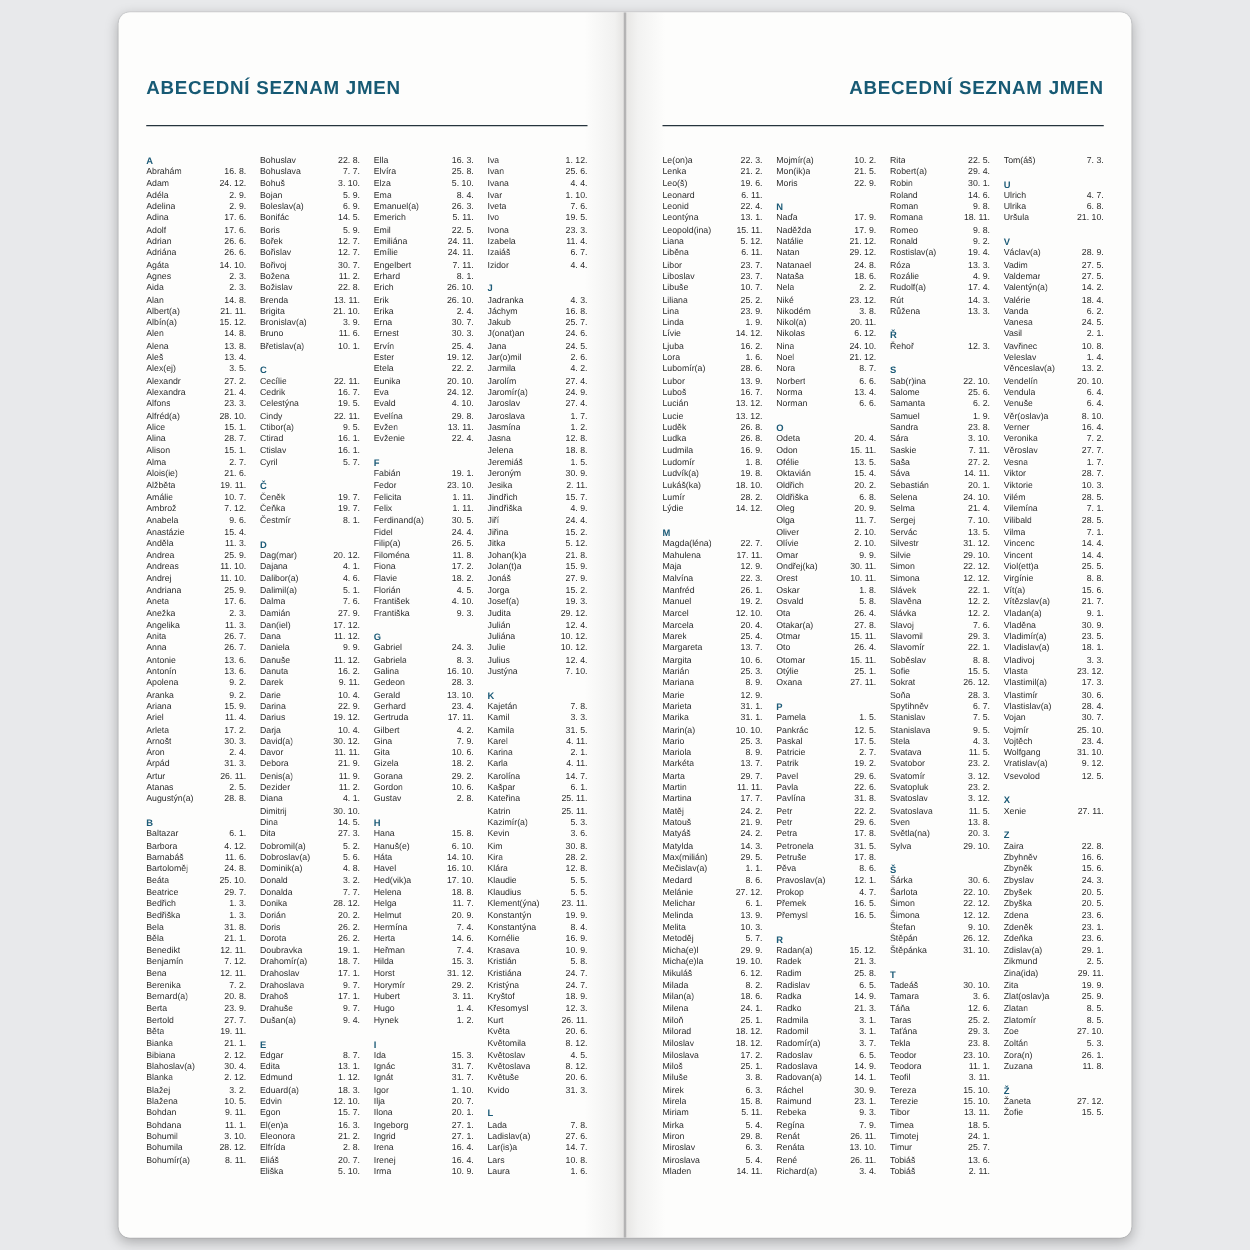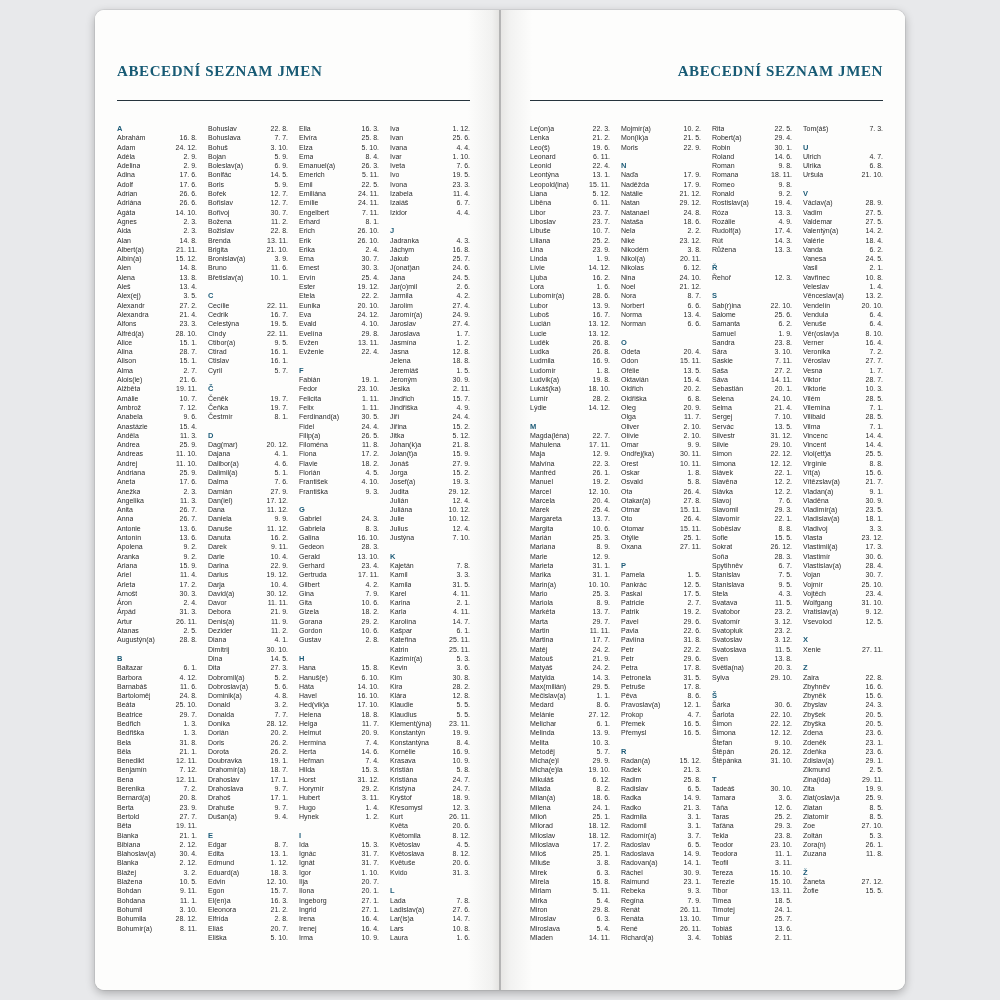--- a/index.html
+++ b/index.html
@@ -19,21 +19,21 @@
   .page-left{border-radius:9px 0 0 9px;
     background:linear-gradient(to right,#fdfdfc 0%,#fdfdfc 92%,#f1f1f0 98%,#e3e2e0 100%);}
   .page-right{border-radius:0 9px 9px 0;
     background:linear-gradient(to right,#e6e5e3 0%,#f2f2f1 2.5%,#fdfdfc 8%,#fdfdfc 100%);}
   .spine{position:absolute;left:404px;top:0;width:2px;height:100%;background:rgba(90,90,95,.35);}
   .inner{position:absolute;top:0;height:100%;}
   .page-left .inner{left:22px;width:353px;}
   .page-right .inner{left:30px;width:353px;}
   h1.ttl{
     margin:52px 0 0 0;font-size:15px;line-height:18px;font-weight:bold;
-    letter-spacing:.6px;color:#175a74;font-family:Liberation Serif, serif;
+    letter-spacing:.6px;color:#175a74;
   }
   .page-right h1.ttl{text-align:right;}
   .rule{margin-top:20px;height:0;border-top:1.6px solid #26343d;}
   .cols{margin-top:23px;display:flex;gap:11px;}
   .col{width:80px;flex:0 0 80px;}
   .sec{
     height:9.3px;line-height:9.4px;font-size:7.5px;font-weight:bold;
     color:#1d5b77;margin-top:9.3px;
   }
   .col .sec:first-child{margin-top:0;}

